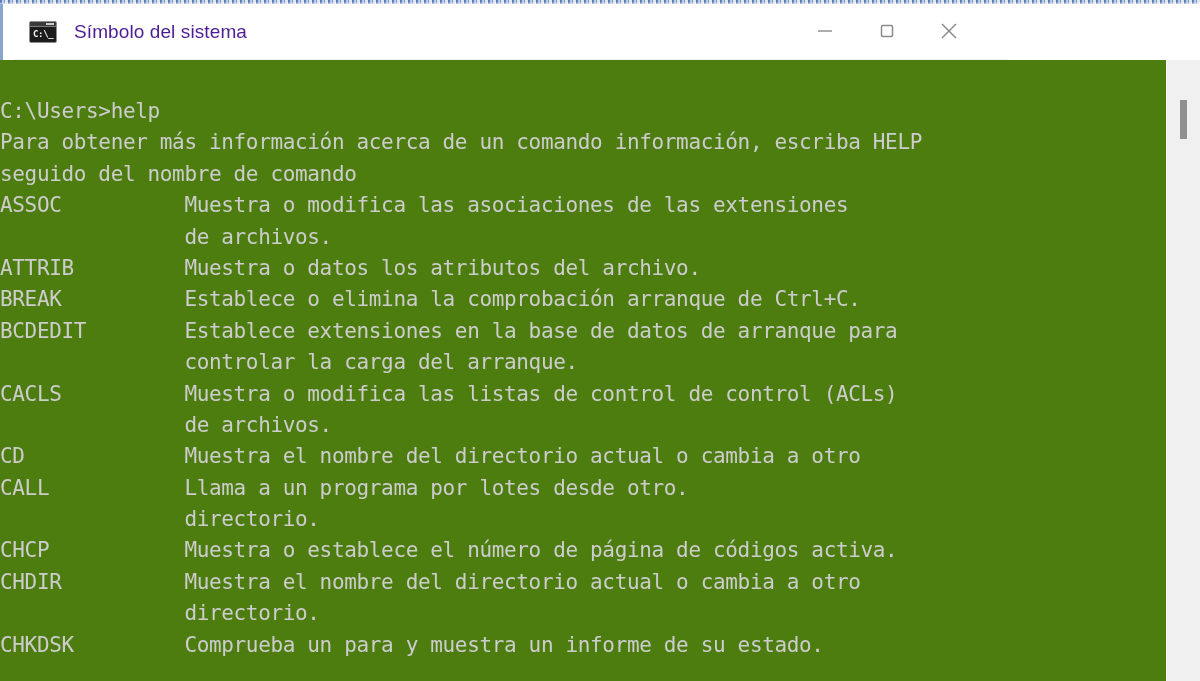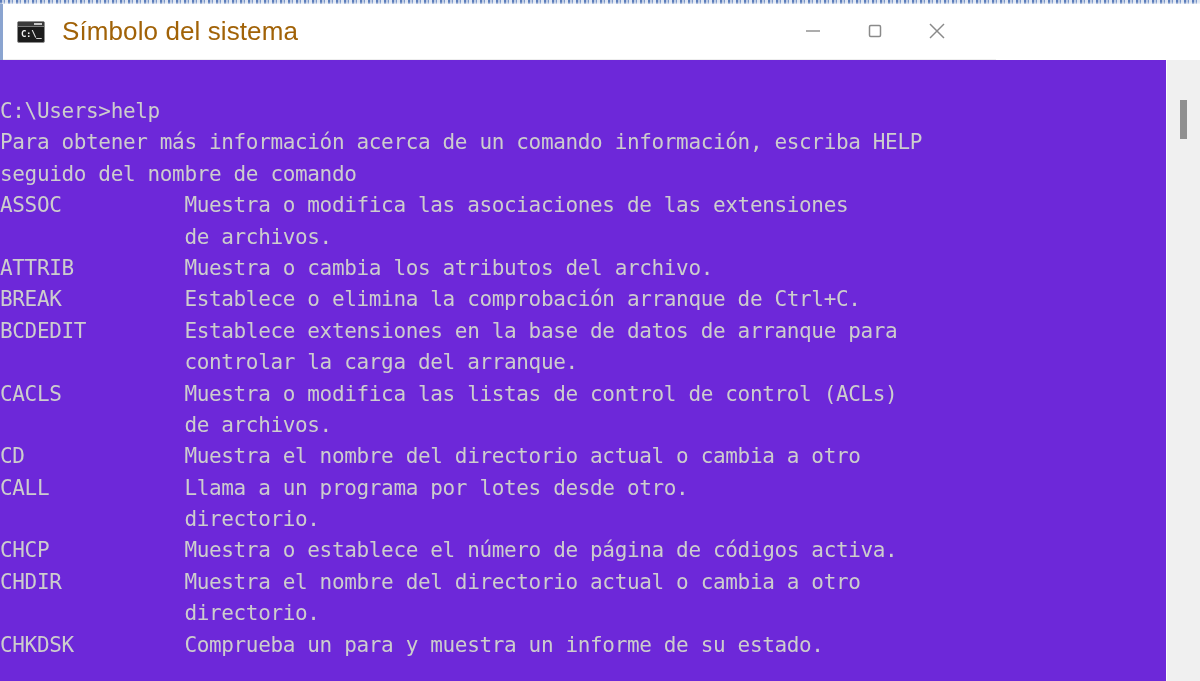--- a/index.html
+++ b/index.html
@@ -43,21 +43,21 @@
   .left-edge {
     position: absolute;
     top: 4px; left: 0;
     width: 3px; height: 56px;
     background: #8aa4d0;
   }
 
   
   .titlebar {
     position: absolute;
-    top: 4px; left: 3px;
+    top: 4px; left: 15px;
     width: 993px; height: 56px;
     background: #ffffff;
     border-top-left-radius: 9px;
     display: flex;
     align-items: center;
     border-bottom: 1px solid #eeeeee;
   }
   .app-icon {
     width: 28px; height: 22px;
     margin-left: 14px;
@@ -86,22 +86,22 @@
     color: #f2f2f2;
     font-family: "DejaVu Sans Mono", monospace;
     font-size: 9px;
     line-height: 10px;
     letter-spacing: -0.3px;
     white-space: nowrap;
     font-weight: bold;
   }
   .title-text {
     margin-left: 17px;
-    font-size: 26px;
-    color: #a16207;
+    font-size: 19px;
+    color: #4c1d95;
     font-family: "Liberation Sans", sans-serif;
     letter-spacing: .1px;
     white-space: nowrap;
     user-select: none;
   }
   .win-controls {
     margin-left: auto;
     display: flex;
     height: 56px;
   }
@@ -114,21 +114,21 @@
   }
   .win-btn svg { display: block; }
   .spacer-right { width: 28px; }
 
   
   .terminal {
     position: absolute;
     top: 60px; left: 0;
     width: 1166px;
     height: 621px;
-    background: #6d28d9;
+    background: #4d7c0f;
     overflow: hidden;
   }
   .term-inner {
     position: absolute;
     top: 36px; left: 0;
     width: 100%;
   }
   .line {
     font-family: "DejaVu Sans Mono", monospace;
     font-size: 21px;
@@ -208,21 +208,21 @@
     </div>
   </div>
 
   <div class="terminal">
     <div class="term-inner" id="term-lines">
         <div class="line">C:\Users&gt;help</div>
         <div class="line">Para obtener más información acerca de un comando información, escriba HELP</div>
         <div class="line">seguido del nombre de comando</div>
         <div class="line">ASSOC          Muestra o modifica las asociaciones de las extensiones</div>
         <div class="line">               de archivos.</div>
-        <div class="line">ATTRIB         Muestra o cambia los atributos del archivo.</div>
+        <div class="line">ATTRIB         Muestra o datos los atributos del archivo.</div>
         <div class="line">BREAK          Establece o elimina la comprobación arranque de Ctrl+C.</div>
         <div class="line">BCDEDIT        Establece extensiones en la base de datos de arranque para</div>
         <div class="line">               controlar la carga del arranque.</div>
         <div class="line">CACLS          Muestra o modifica las listas de control de control (ACLs)</div>
         <div class="line">               de archivos.</div>
         <div class="line">CD             Muestra el nombre del directorio actual o cambia a otro</div>
         <div class="line">CALL           Llama a un programa por lotes desde otro.</div>
         <div class="line">               directorio.</div>
         <div class="line">CHCP           Muestra o establece el número de página de códigos activa.</div>
         <div class="line">CHDIR          Muestra el nombre del directorio actual o cambia a otro</div>

